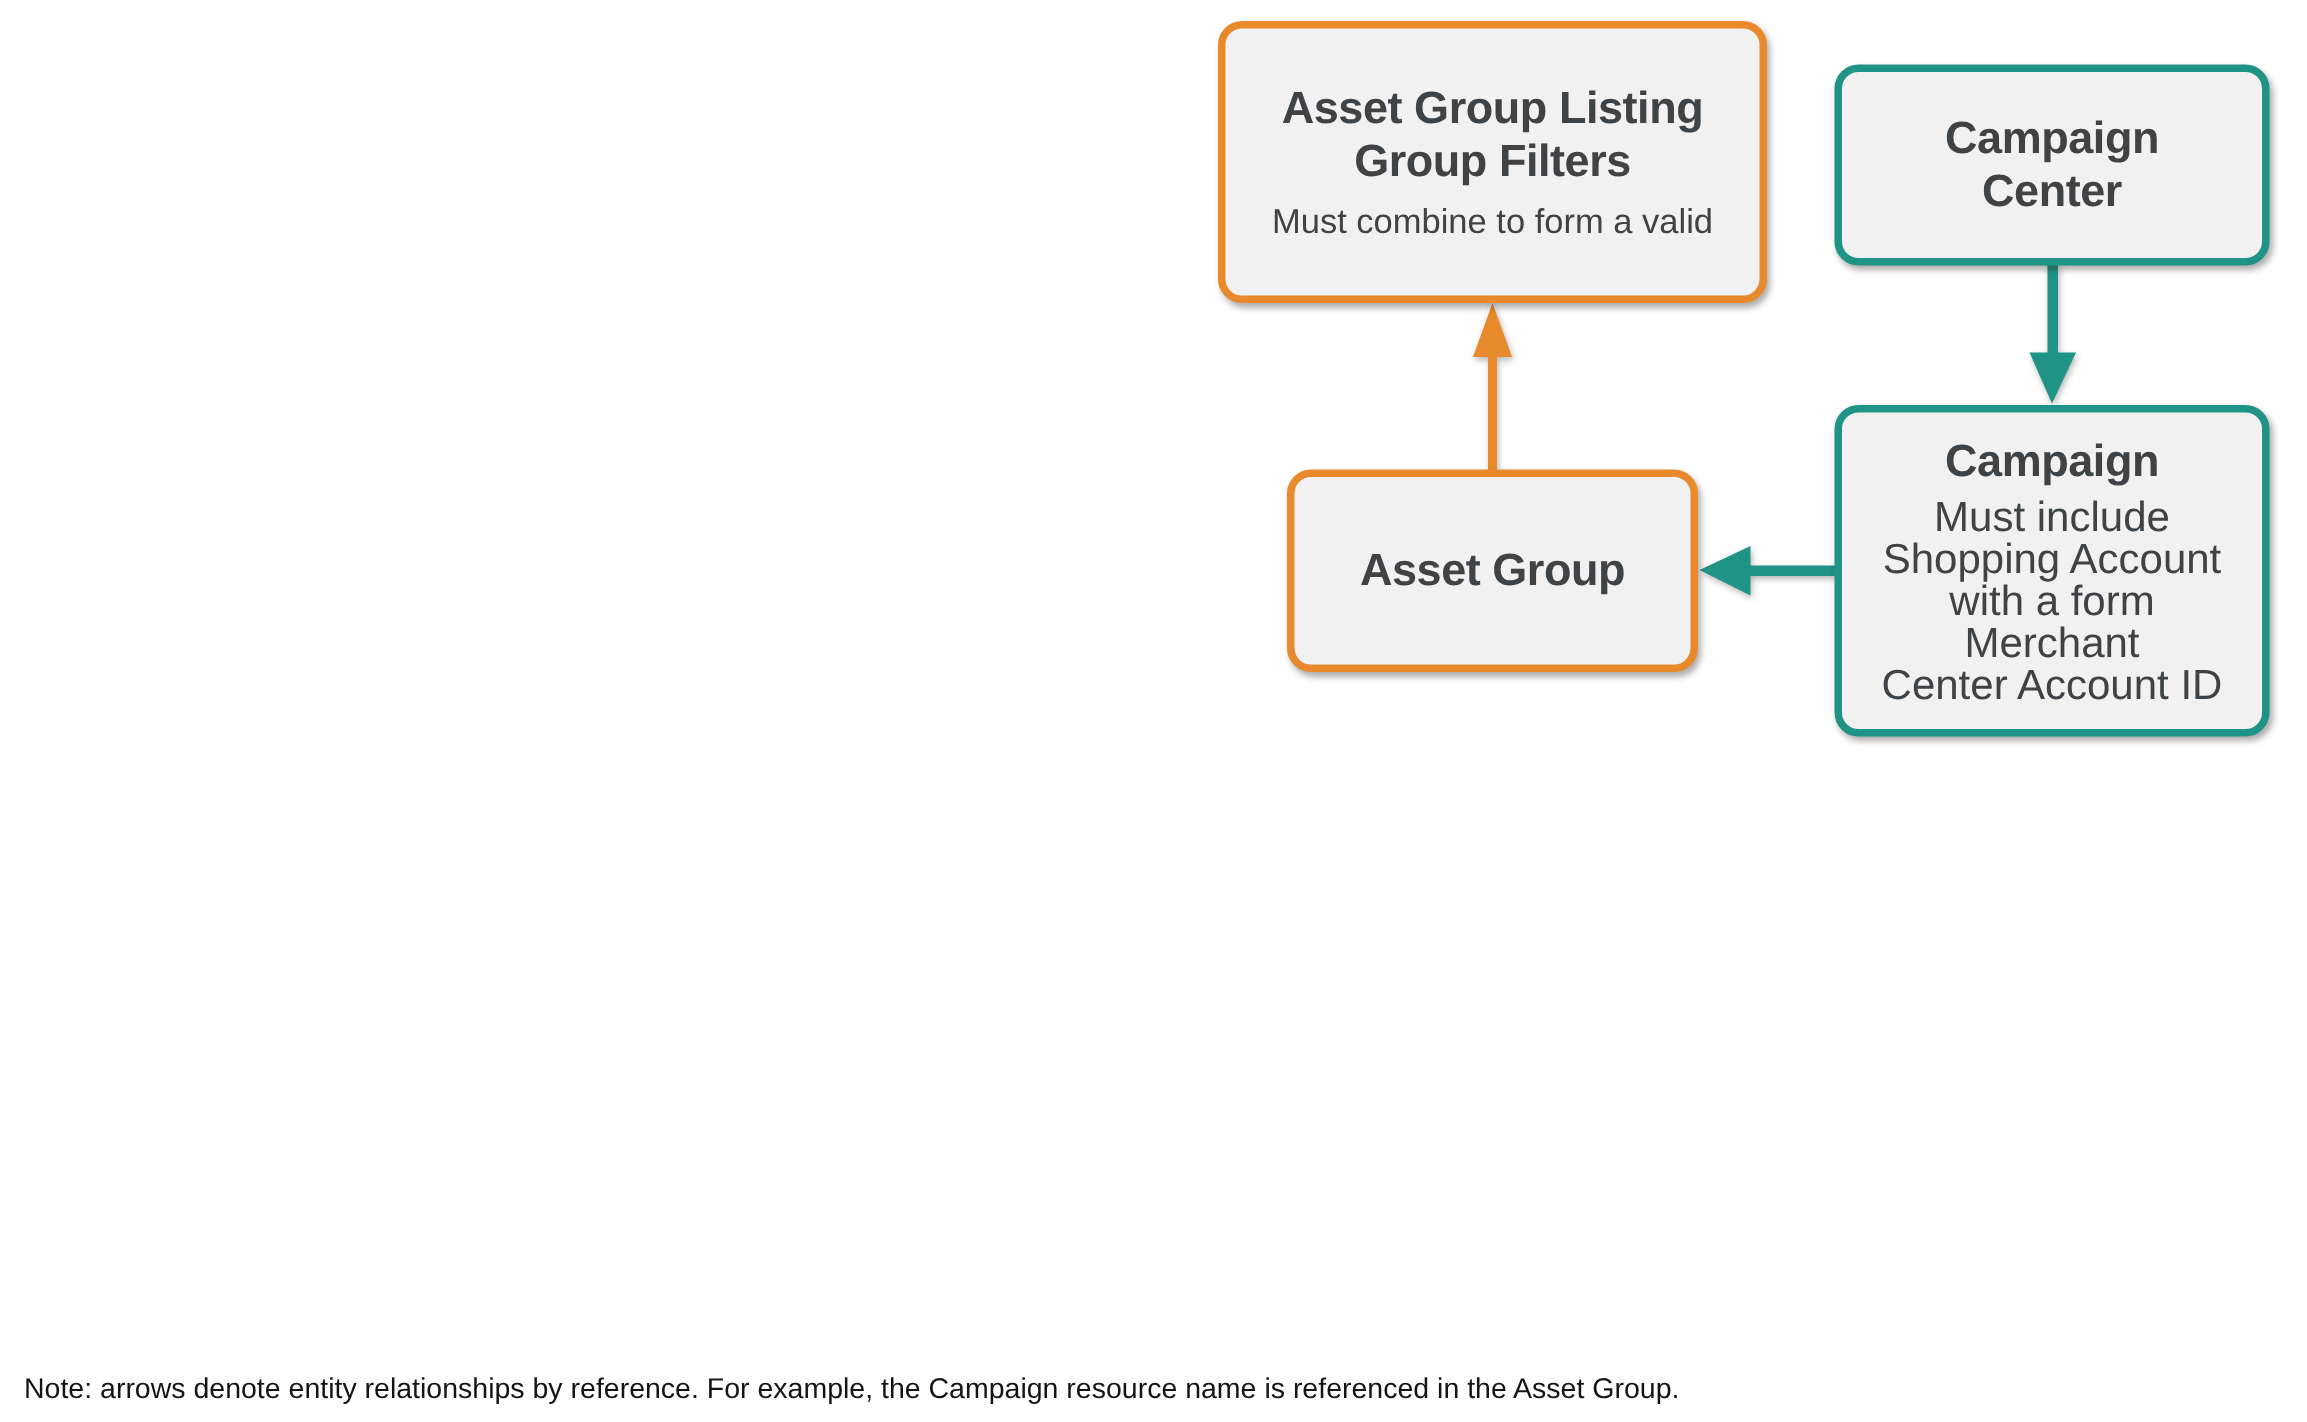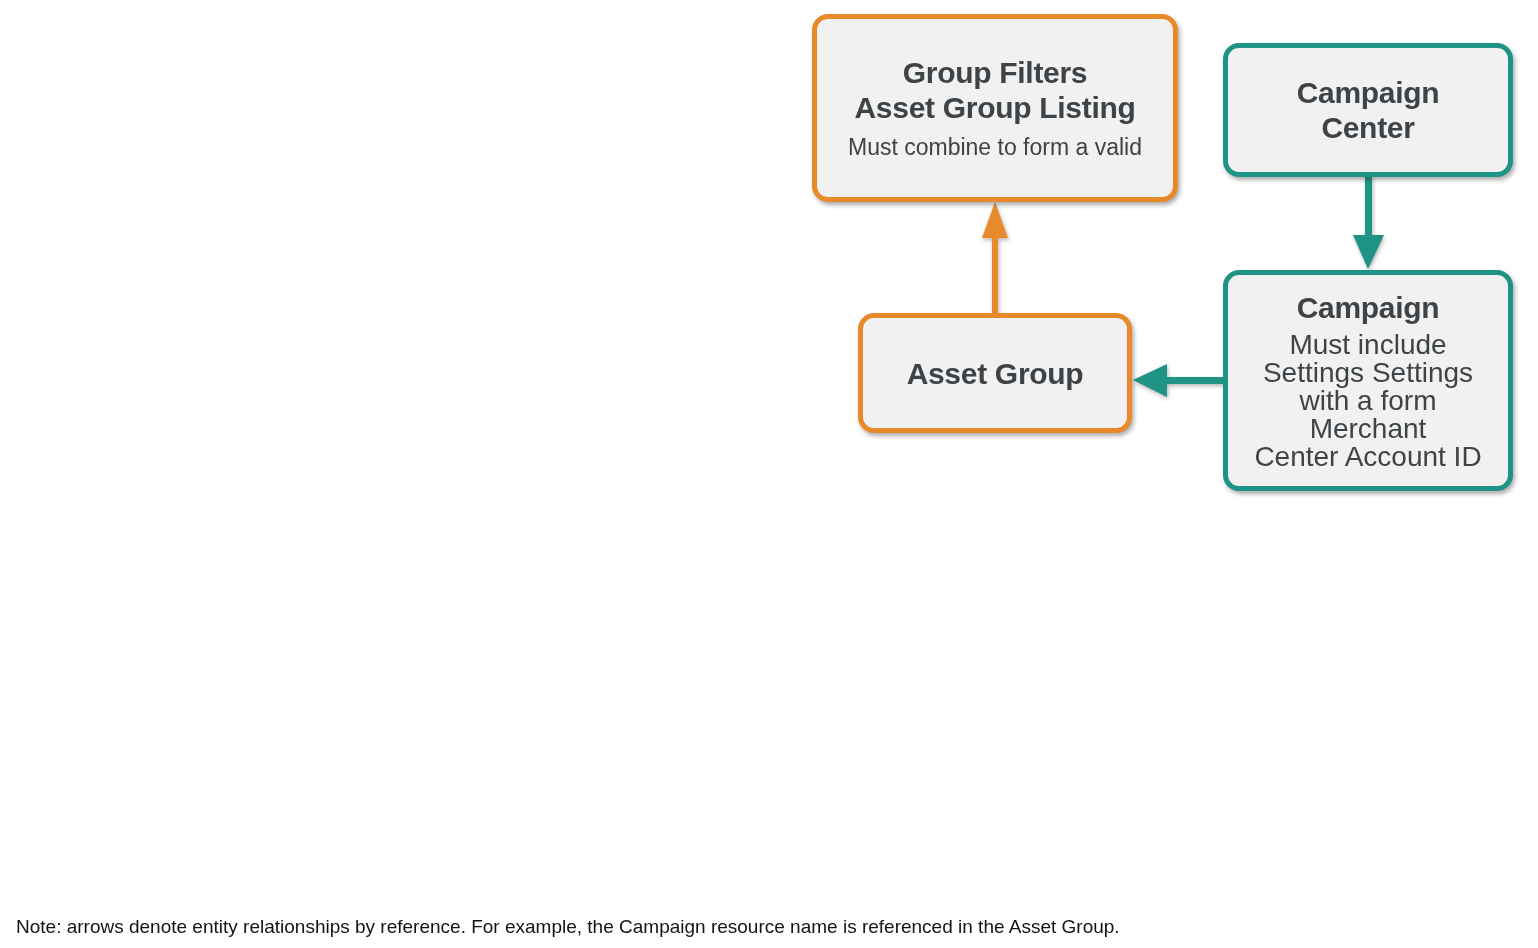--- a/index.html
+++ b/index.html
@@ -47,21 +47,21 @@
     font-size: 28px;
     line-height: 28px;
     margin-top: 6px;
     color: var(--text);
   }
   
   .node-listing-filters { left: 812px; top: 14px;  width: 366px; height: 188px; }
   .node-listing-filters .subtitle { font-size: 23px; line-height: 27px; margin-top: 9px; }
   .node-campaign-budget { left: 1223px; top: 43px;  width: 290px; height: 134px; }
   .node-campaign        { left: 1223px; top: 270px; width: 290px; height: 221px; }
-  .node-asset-group     { left: 858px;  top: 313px; width: 274px; height: 120px; }
+  .node-asset-group     { left: 858px;  top: 313px; width: 274px; height: 135px; }
 
   svg.arrows-layer {
     position: absolute;
     left: 0; top: 0;
     width: 1538px; height: 948px;
     pointer-events: none;
   }
   .arrow-shape-orange { fill: var(--orange); }
   .arrow-shape-teal   { fill: var(--teal); }
   g.arrow { filter: drop-shadow(1px 2px 2px rgba(40,40,40,0.35)); }
@@ -95,40 +95,40 @@
     </g>
 
     <g class="arrow">
       <rect class="arrow-shape-teal" x="1164" y="377" width="60" height="7"></rect>
       <polygon class="arrow-shape-teal" points="1133,380 1167,364 1167,397"></polygon>
     </g>
   </svg>
 
   <div class="node orange node-listing-filters">
     <div class="title">
+      <div>Asset Group Listing</div>
       <div>Group Filters</div>
-      <div>Asset Group Listing</div>
     </div>
     <div class="subtitle">
       <div>Must combine to form a valid</div>
     </div>
   </div>
 
   <div class="node teal node-campaign-budget">
     <div class="title">
       <div>Campaign</div>
       <div>Center</div>
     </div>
   </div>
 
   <div class="node teal node-campaign">
     <div class="title">Campaign</div>
     <div class="subtitle">
       <div>Must include</div>
-      <div>Settings Settings</div>
+      <div>Shopping Account</div>
       <div>with a form Merchant</div>
       <div>Center Account ID</div>
     </div>
   </div>
 
   <div class="node orange node-asset-group">
     <div class="title">Asset Group</div>
   </div>
 
   <div class="note">Note: arrows denote entity relationships by reference. For example, the Campaign resource name is referenced in the Asset Group.</div>

